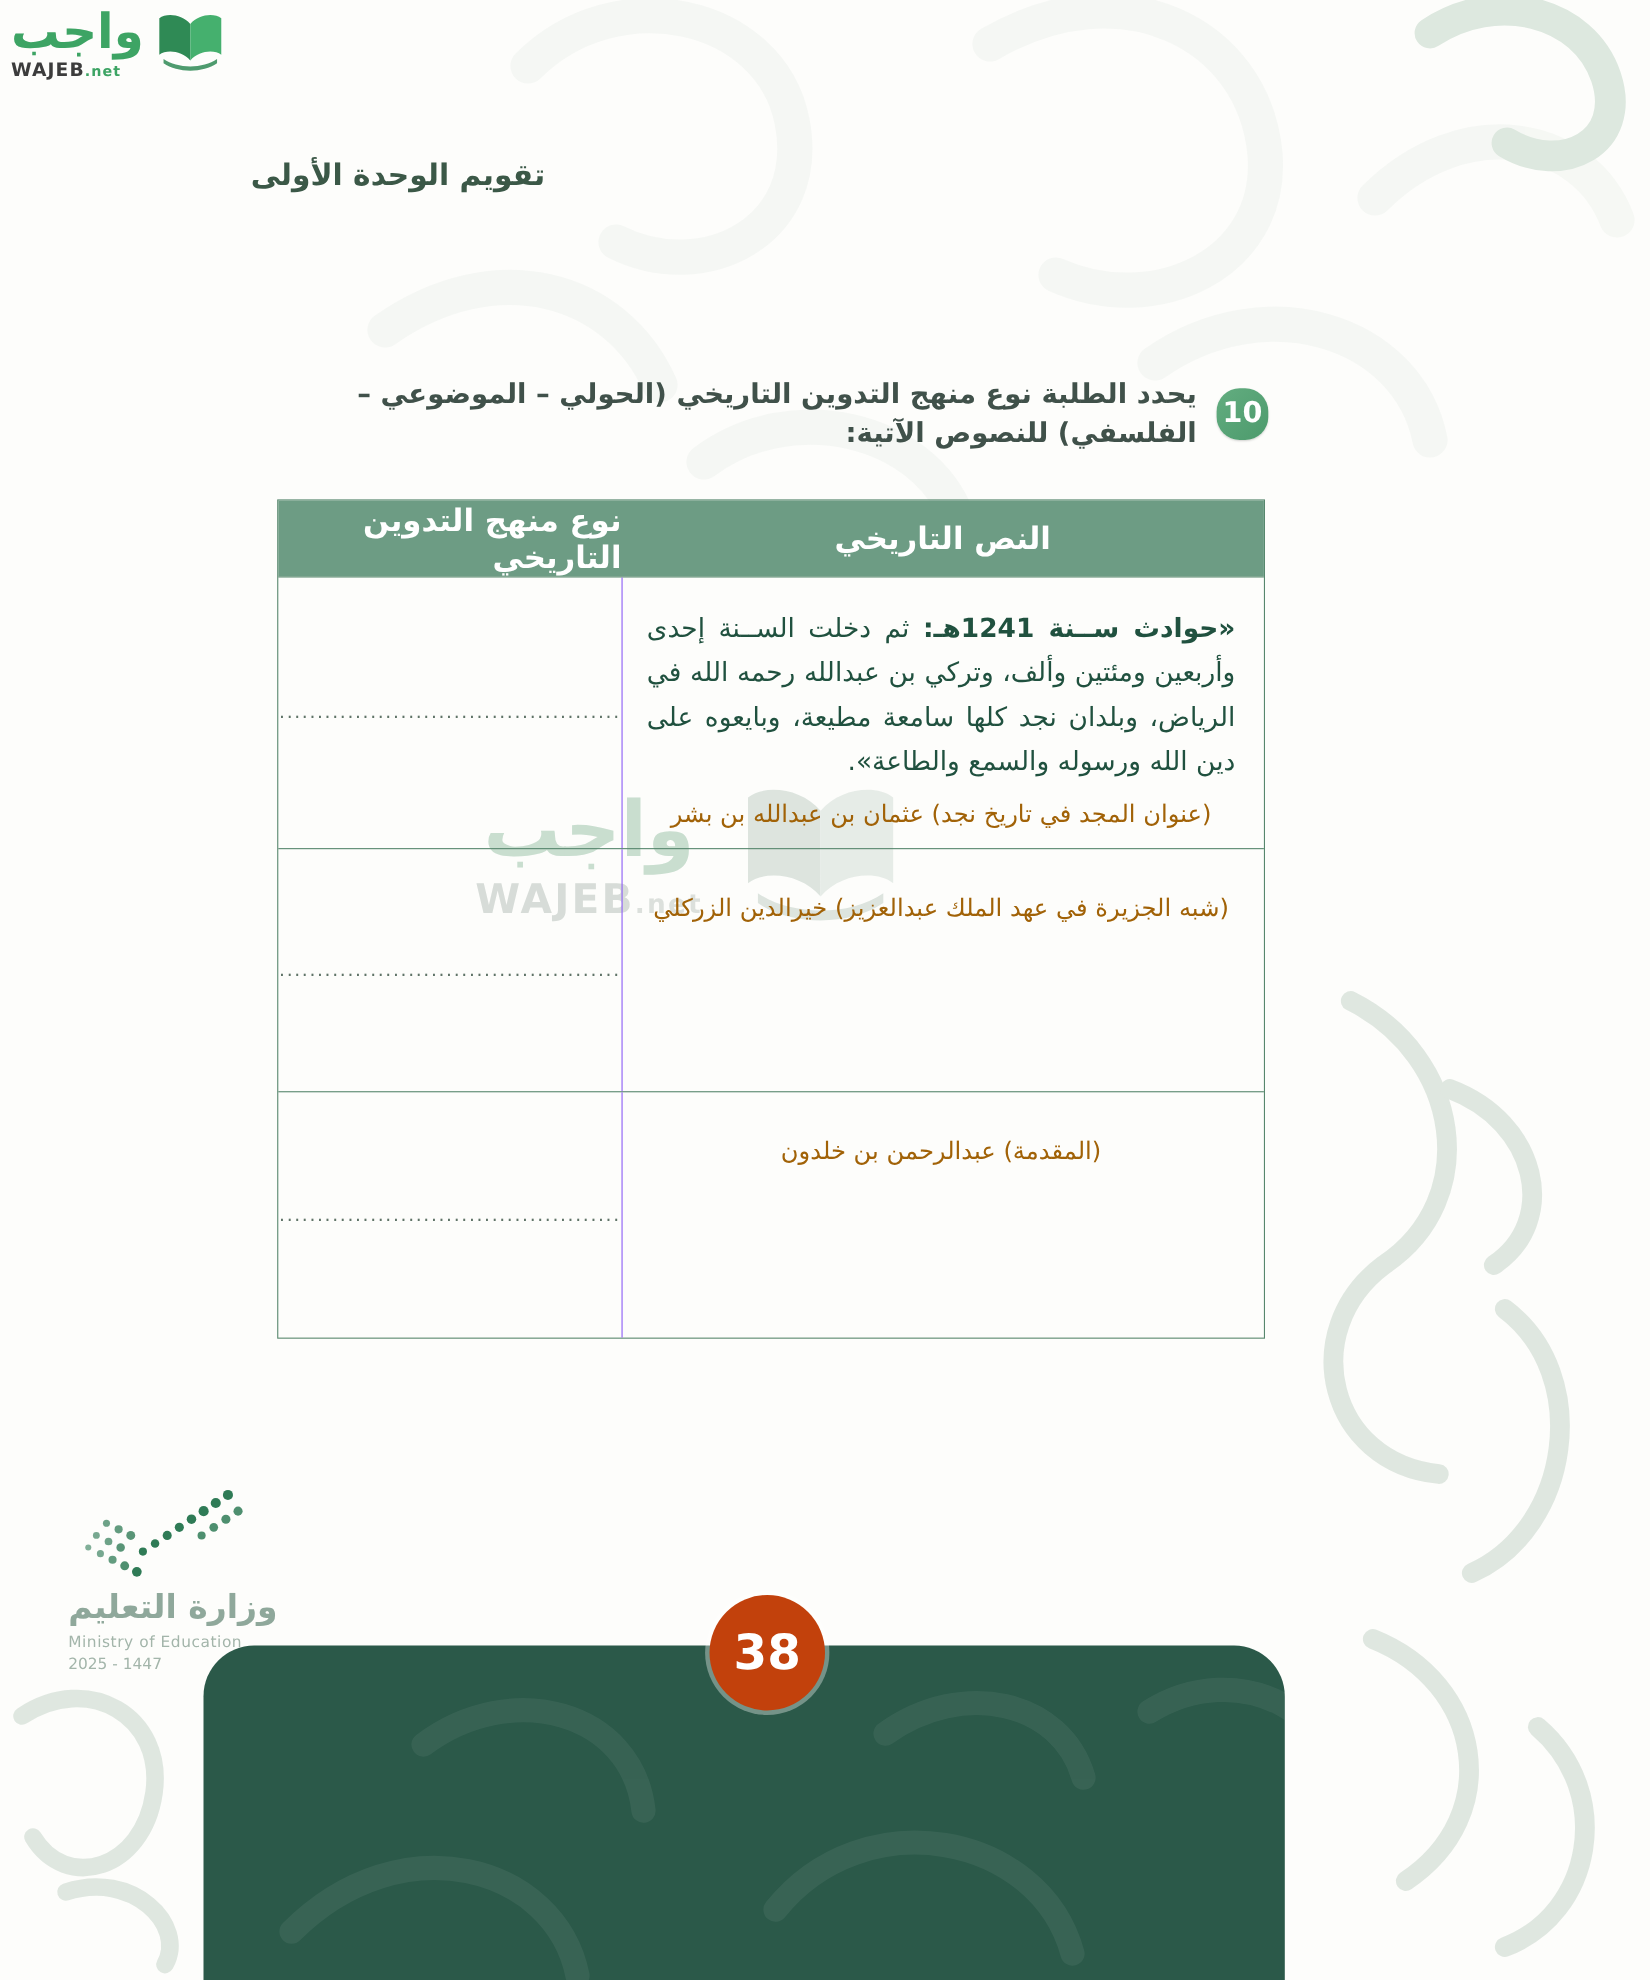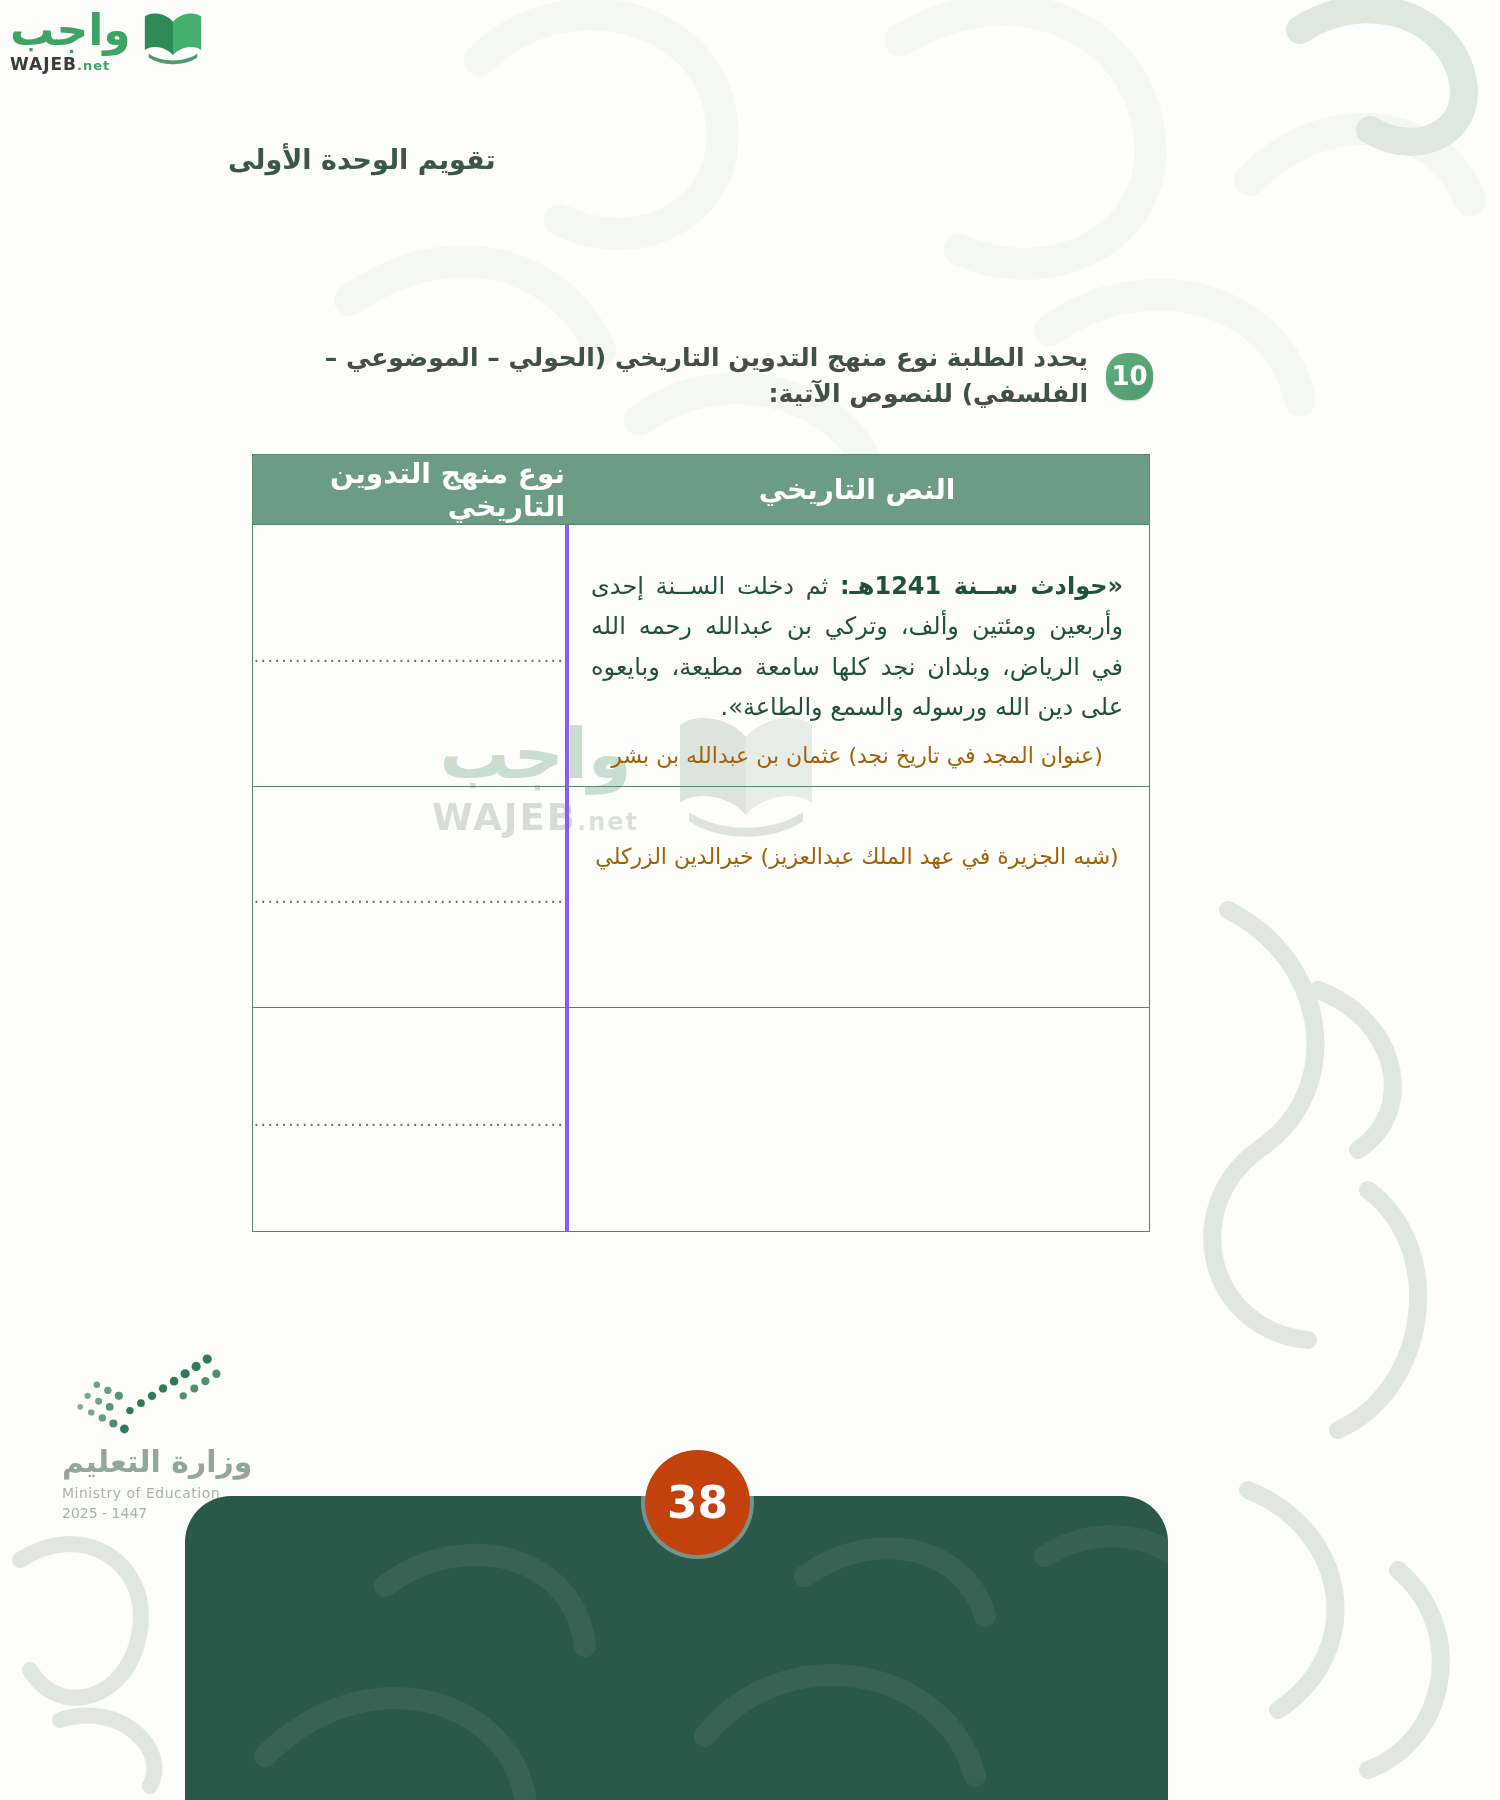--- a/index.html
+++ b/index.html
@@ -53,21 +53,21 @@
   .wm-en .tld { font-size:24px; color:#c2cac4; }
   .wm-book { width:170px; height:135px; }
 
   
   .qtable { position:absolute; left:252px; top:454px; width:898px; z-index:1; border:1px solid #57876d; background:transparent; }
   .thead { display:flex; background:#6d9c84; }
   .th { color:#ffffff; font-weight:bold; font-size:28px; height:69px; display:flex; align-items:center; justify-content:center; }
   .th-text { flex:0 0 584px; }
   .th-type { flex:1 1 auto; }
   .trow { display:flex; border-top:1px solid #57876d; }
-  .td-text { flex:0 0 584px; border-left:4px solid #8b5cf6; padding:41px 26px 18px 22px; }
+  .td-text { flex:0 0 584px; border-left:1px solid #8b5cf6; padding:26px 26px 18px 22px; }
   .td-type { flex:1 1 auto; display:flex; align-items:center; justify-content:center; }
   .row-1 { min-height:216px; }
   .row-2 { min-height:221px; }
   .row-3 { min-height:224px; }
   .passage { font-size:24px; color:#20513f; line-height:1.68; text-align:justify; direction:rtl; }
   .passage .lead { font-weight:bold; }
   .attribution { margin-top:16px; font-size:22px; color:#a16207; text-align:center; direction:rtl; }
   .answer-line { font-size:17px; color:#5f7367; letter-spacing:1.5px; direction:ltr; white-space:nowrap; }
 
   
@@ -175,20 +175,21 @@
       <div class="td td-text">
         <div class="attribution">(شبه الجزيرة في عهد الملك عبدالعزيز) خيرالدين الزركلي</div>
       </div>
       <div class="td td-type">
         <span class="answer-line">.............................................</span>
       </div>
     </div>
 
     <div class="trow row-3">
       <div class="td td-text">
+        <div class="attribution">(المقدمة) عبدالرحمن بن خلدون</div>
       </div>
       <div class="td td-type">
         <span class="answer-line">.............................................</span>
       </div>
     </div>
   </div>
 
   <div class="footer-bar">
     <svg width="983" height="304" viewBox="0 0 983 304">
       <g fill="none" stroke="#ffffff" stroke-width="22" stroke-linecap="round" opacity="0.06">

